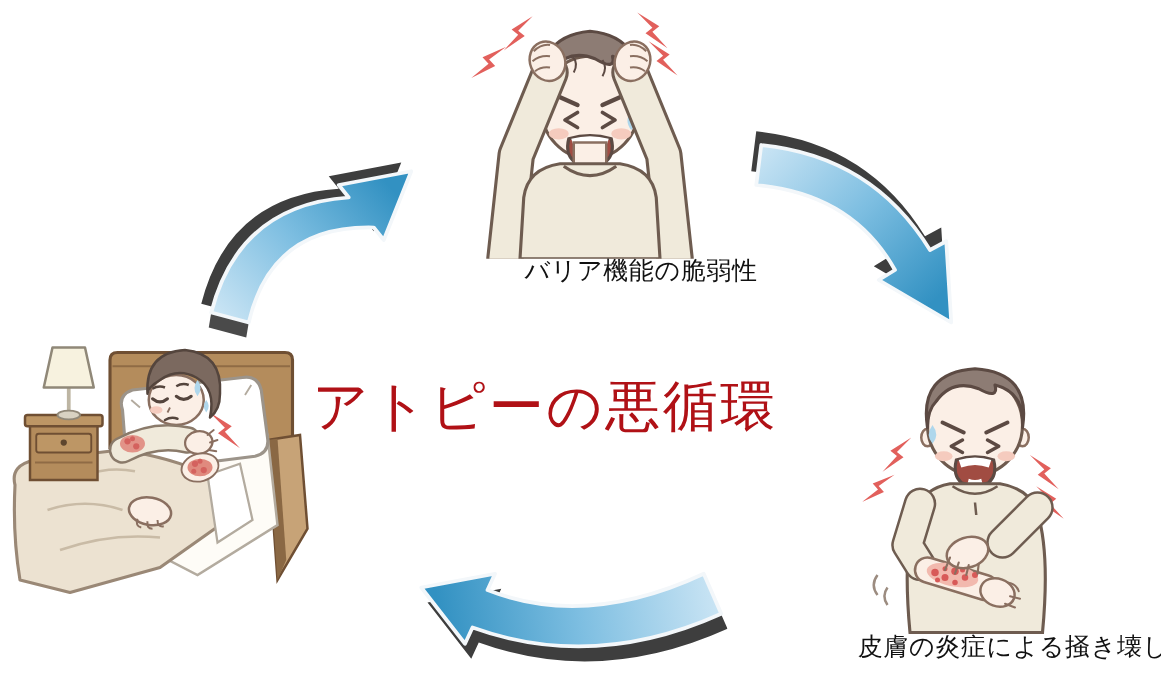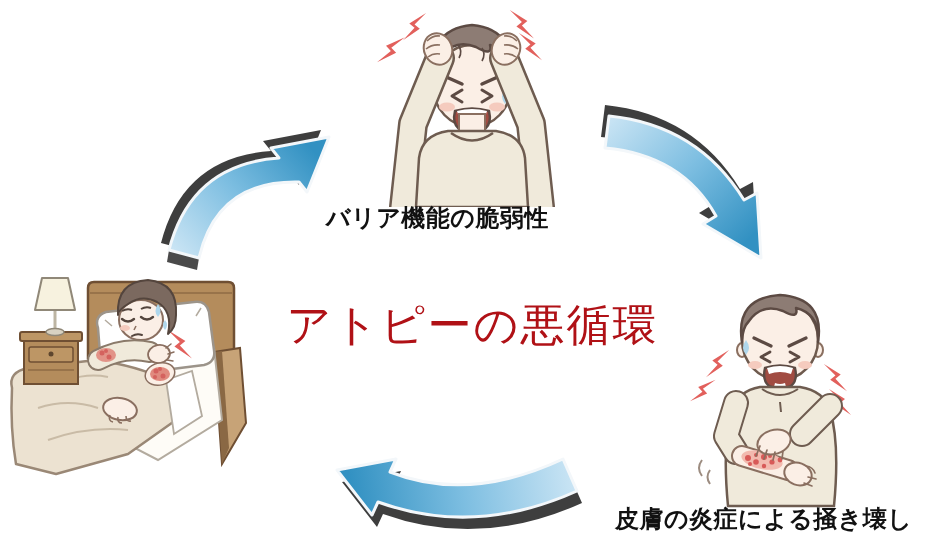--- a/index.html
+++ b/index.html
@@ -6,27 +6,27 @@
   .canvas{position:relative;width:929px;height:552px;background:#fff;overflow:hidden;
           font-family:"Liberation Sans","DejaVu Sans",sans-serif;}
   .abs{position:absolute;}
   .fig{display:block;}
   .fig-top{left:372px;top:0;width:200px;height:207px;}
   .fig-right{left:690px;top:288px;width:200px;height:225px;}
   .fig-bed{left:8px;top:268px;width:252px;height:215px;}
   .arrow-left{left:160px;top:112px;width:180px;height:175px;}
   .arrow-right{left:595px;top:103px;width:185px;height:170px;}
   .arrow-bottom{left:322px;top:445px;width:260px;height:105px;}
-  .node-label{color:#111;font-size:24px;font-weight:700;letter-spacing:.5px;
-              text-align:left;line-height:31px;white-space:nowrap;}
+  .node-label{color:#111;font-size:20px;font-weight:400;letter-spacing:.5px;
+              text-align:right;line-height:31px;white-space:nowrap;}
   .label-top{left:326px;top:202px;width:280px;}
   .label-right{left:615px;top:503px;width:320px;}
   .label-left{left:0px;top:485px;width:232px;}
   .title{left:250px;top:296px;width:445px;margin:0;font-size:44px;font-weight:500;
-         letter-spacing:2px;text-align:center;white-space:nowrap;color:#B01116;}
+         letter-spacing:2px;white-space:nowrap;color:#B01116;}
 </style>
 </head>
 <body>
 
 <div class="canvas">
 
   <svg class="abs fig fig-top" viewBox="0 0 200 207">
     <g fill="#E2605C">
       <path transform="translate(31,13) scale(1.05)" d="M22,0 L6,10 L11,14 L0,26 L16,15 L11,11 Z"></path>
       <path transform="translate(9,34) rotate(8) scale(1.1)" d="M22,0 L6,10 L11,14 L0,26 L16,15 L11,11 Z"></path>

